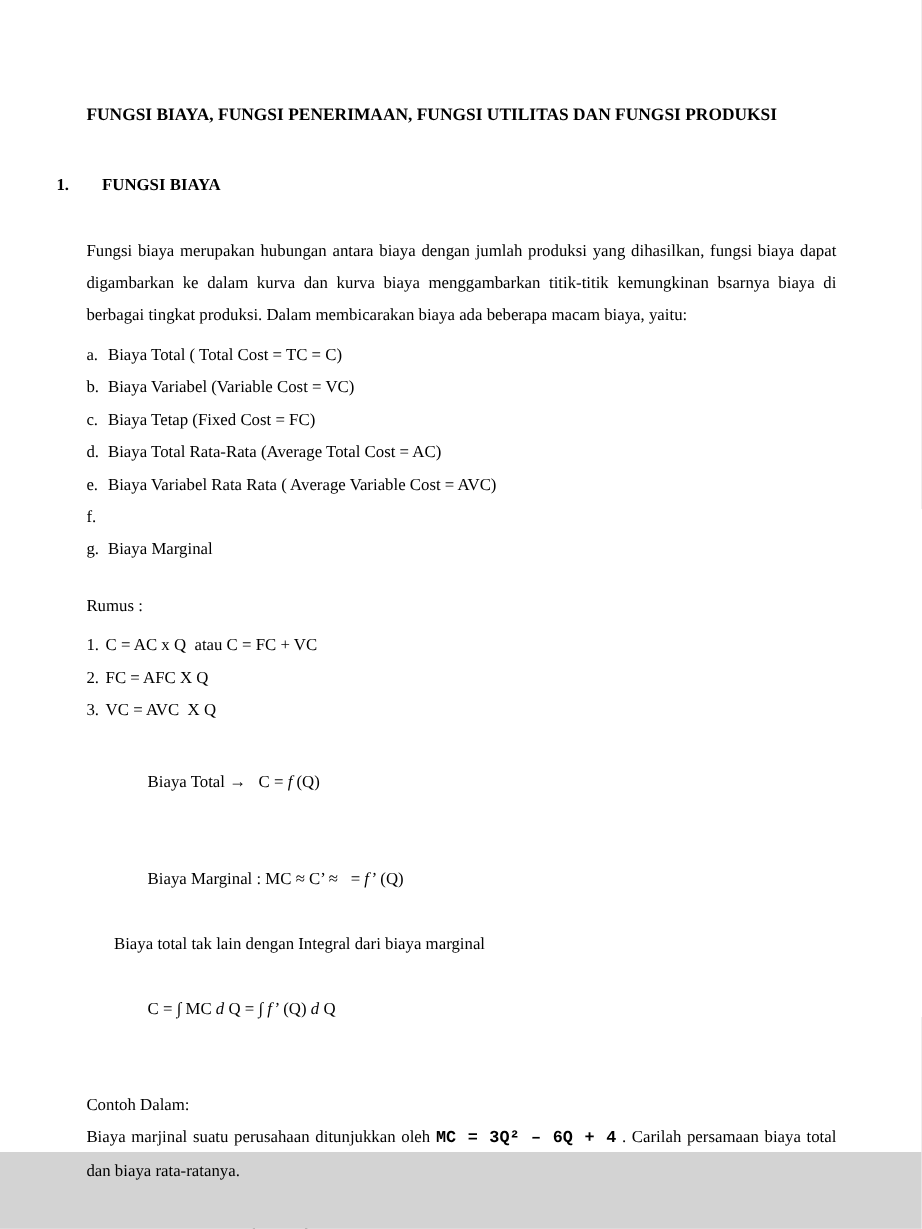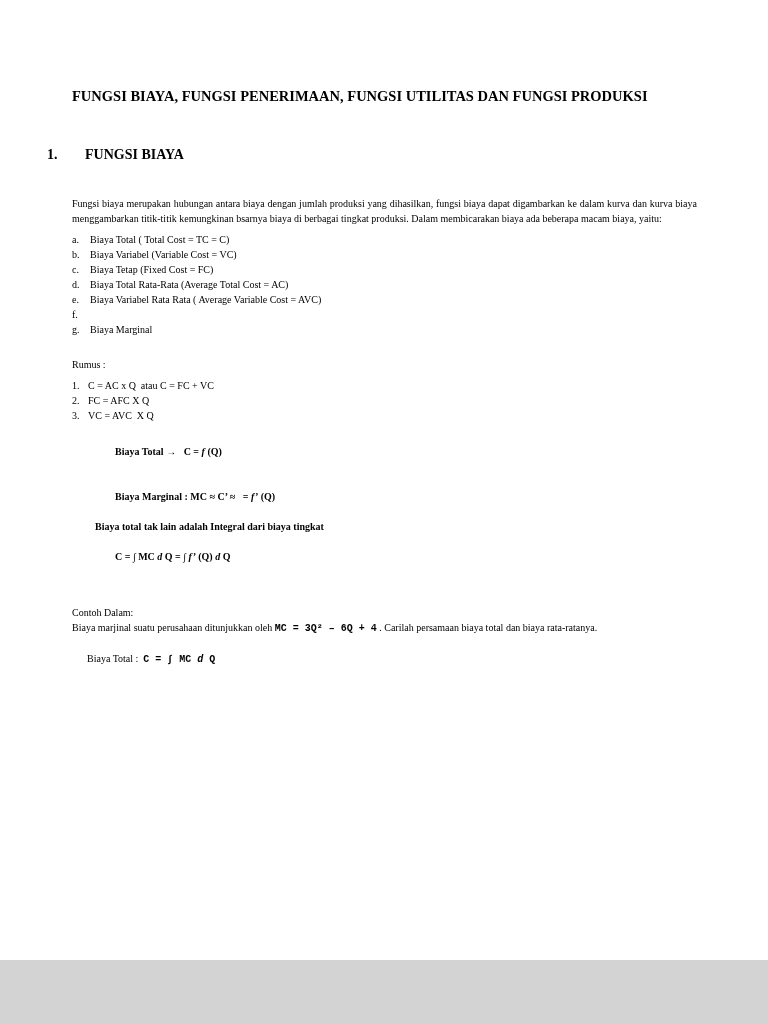--- a/index.html
+++ b/index.html
@@ -26,35 +26,35 @@
   }
   .section-heading {
     margin-top: 36px;
     margin-left: -25px;
     font-size: 14px;
     font-weight: bold;
     line-height: 22px;
   }
   .sec-num { display: inline-block; width: 38px; }
   .body-text {
-    font-size: 10px;
-    line-height: 15px;
+    font-size: 14px;
+    line-height: 27px;
   }
   .intro {
     margin-top: 30px;
     text-align: justify;
   }
   .list { margin-top: 6px; }
   .list-item { display: flex; }
   .list-item .marker { display: inline-block; width: 18px; flex: 0 0 18px; }
   .rumus-label { margin-top: 20px; }
   .rumus-item .marker { width: 16px; flex: 0 0 16px; }
   .rumus-item .li-text, .formula-line, .eq-line, .total-line { white-space: pre-wrap; }
   .formula-block { margin-top: 6px; margin-left: 23px; }
-  .formula-line { font-weight: bold; }
+  .formula-line { font-weight: normal; }
   .it { font-style: italic; }
   .contoh-label { margin-top: 26px; }
   .problem { text-align: justify; }
   .bold { font-weight: bold; font-family: Liberation Mono, monospace; }
 </style>
 </head>
 <body>
 
 <div class="canvas">
   <div class="page">
@@ -114,21 +114,21 @@
       </div>
     </div>
 
     <div class="formula-block">
       <div class="body-text formula-line">
         <span>Biaya Total →   C = </span><span class="it">f</span><span> (Q)</span>
       </div>
       <div class="body-text formula-line">
         <span>Biaya Marginal : MC ≈ C’ ≈   = </span><span class="it">f’</span><span> (Q)</span>
       </div>
-      <div class="body-text formula-line">Biaya total tak lain adalah Integral dari biaya tingkat</div>
+      <div class="body-text formula-line">Biaya total tak lain dengan Integral dari biaya marginal</div>
       <div class="body-text formula-line">
         <span>C = ∫ MC </span><span class="it">d</span><span> Q = ∫ </span><span class="it">f’</span><span> (Q) </span><span class="it">d</span><span> Q</span>
       </div>
     </div>
 
     <p class="body-text contoh-label">Contoh Dalam:</p>
 
     <p class="body-text problem">
       <span>Biaya marjinal suatu perusahaan ditunjukkan oleh </span><span class="bold">MC = 3Q² – 6Q + 4</span><span> . Carilah persamaan biaya total dan biaya rata-ratanya.</span>
     </p>

